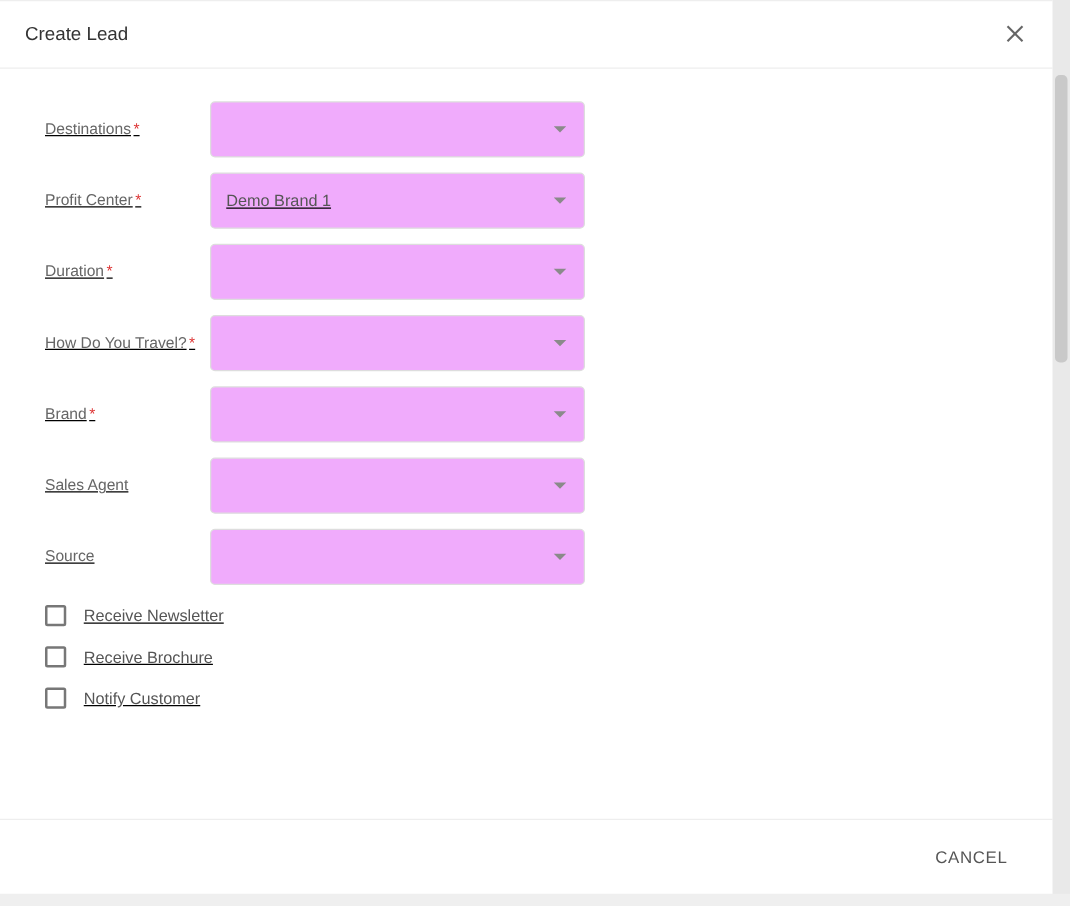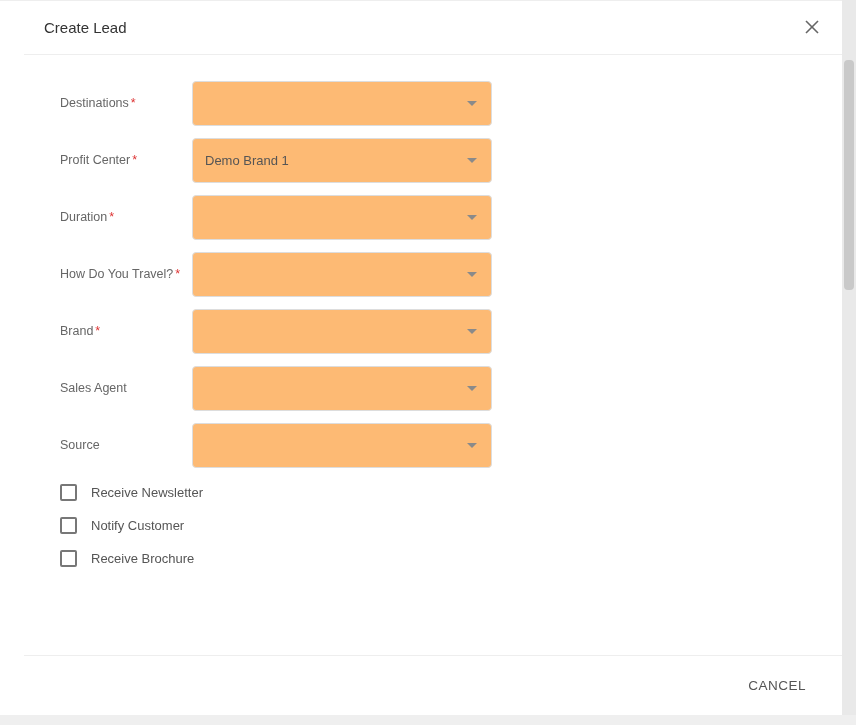--- a/index.html
+++ b/index.html
@@ -5,21 +5,20 @@
   * { box-sizing: border-box; margin: 0; padding: 0; }
   html, body { width: 856px; height: 725px; font-family: Arial, Helvetica, sans-serif; background: #fff; overflow: hidden; }
   .modal {
     position: relative;
     width: 842px;
     height: 715px;
     background: #fff;
     border-top: 1px solid #eee;
     display: flex;
     flex-direction: column;
-    padding-left: 24px;
   }
   .modal-header {
     padding: 18px 20px 18px 20px;
     position: relative;
   }
   .modal-title {
     font-size: 15px;
     color: #333;
     font-weight: 400;
   }
@@ -33,20 +32,21 @@
     align-items: center;
     justify-content: center;
     cursor: pointer;
     color: #777;
   }
   .close-btn svg { width: 18px; height: 18px; stroke: #666; stroke-width: 2.2; }
   .body-wrap {
     flex: 1;
     border-top: 1px solid #eee;
     overflow-y: auto;
+    text-decoration: underline;
   }
   .form {
     padding: 26px 20px 20px 36px;
   }
   .row {
     display: flex;
     align-items: center;
     margin-bottom: 12px;
   }
   .label {
@@ -55,21 +55,21 @@
     color: #666;
     padding-right: 6px;
     line-height: 1.3;
   }
   .req { color: #d33; margin-left: 2px; }
   .select {
     width: 300px;
     height: 45px;
     border: 1px solid #ddd;
     border-radius: 4px;
-    background: #fdba74;
+    background: #f0abfc;
     display: flex;
     align-items: center;
     justify-content: space-between;
     padding: 0 14px 0 12px;
     cursor: pointer;
   }
   .select-value {
     font-size: 13px;
     color: #555;
   }
@@ -235,26 +235,26 @@
         </div>
       </div>
 
       <div class="check-row">
         <div class="checkbox"></div>
         <div class="check-label">Receive Newsletter</div>
       </div>
 
       <div class="check-row">
         <div class="checkbox"></div>
-        <div class="check-label">Notify Customer</div>
+        <div class="check-label">Receive Brochure</div>
       </div>
 
       <div class="check-row">
         <div class="checkbox"></div>
-        <div class="check-label">Receive Brochure</div>
+        <div class="check-label">Notify Customer</div>
       </div>
 
     </div>
   </div>
 
   <div class="footer">
     <button class="btn btn-cancel">CANCEL</button>
   </div>
 
 </div>

